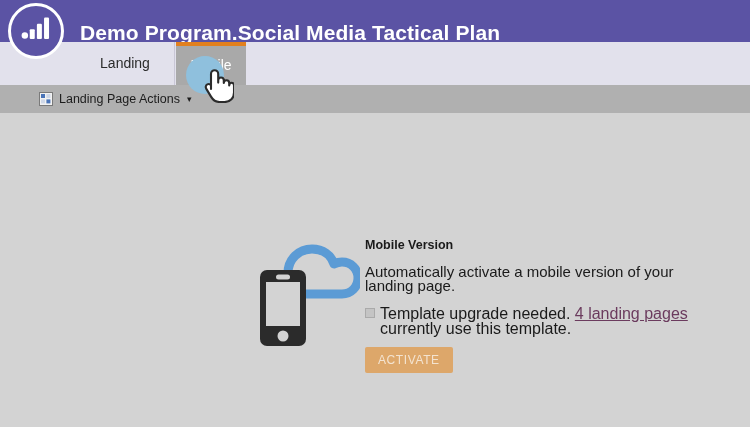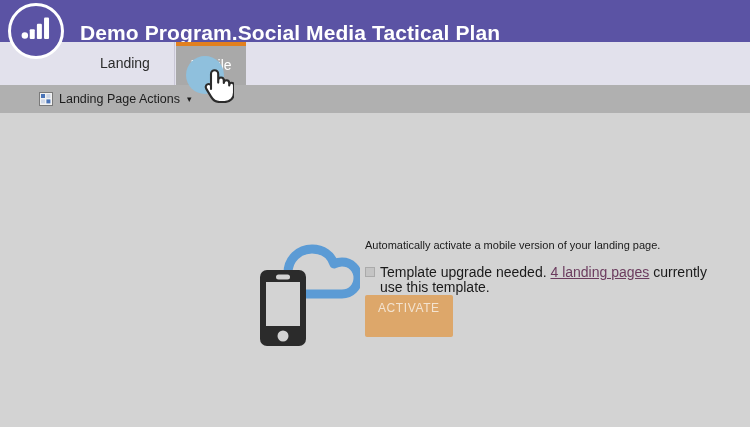--- a/index.html
+++ b/index.html
@@ -164,31 +164,32 @@
     width: 345px;
   }
   .copy-title {
     font-size: 12.5px;
     font-weight: bold;
     color: #1a1a1a;
     margin: 0 0 13px 0;
     line-height: 14px;
   }
   .copy-sub {
-    font-size: 11px;
+    font-size: 15px;
     color: #1a1a1a;
     margin: 0 0 13px 0;
     line-height: 14px;
   }
   .note-row {
     position: relative;
     padding-left: 15px;
-    font-size: 14px;
+    font-size: 16px;
     color: #1a1a1a;
     line-height: 15px;
+    margin-bottom: 11px;
   }
   .note-check {
     position: absolute;
     left: 0;
     top: 2px;
     width: 10px;
     height: 10px;
     background: #c4c4c4;
     border: 1px solid #aaaaaa;
     box-sizing: border-box;
@@ -203,21 +204,21 @@
     display: block;
     padding-left: 5px;
   }
 
   .activate-btn {
     display: inline-block;
     background: #dda76a;
     color: #f3e3d0;
     font-size: 12px;
     letter-spacing: 0.6px;
-    padding: 6px 13px 22px 13px;
+    padding: 6px 13px 6px 13px;
     border: none;
     border-radius: 2px;
     cursor: default;
     font-family: "Liberation Sans", sans-serif;
   }
 
   
   .cursor-wrap {
     position: absolute;
     left: 186px;
@@ -288,20 +289,21 @@
 
         <path d="M36 35 C36 21 47 11 60 11 C71 11 79 17 82 26 C84 25 87 24 90 24 C99 24 106 31 106 40 C106 49 99 56 90 56 L40 56" fill="none" stroke="#5b9bd5" stroke-width="9" stroke-linecap="round" stroke-linejoin="round"></path>
 
         <rect x="8" y="32" width="46" height="76" rx="7" fill="#2b2b2b"></rect>
         <rect x="14" y="44" width="34" height="44" fill="#d3d3d3"></rect>
         <rect x="24" y="36.5" width="14" height="5" rx="2.5" fill="#d3d3d3"></rect>
         <circle cx="31" cy="98" r="5.5" fill="#d3d3d3"></circle>
       </svg>
 
       <div class="copy">
+        <div class="copy-title">Mobile Version</div>
         <div class="copy-sub">Automatically activate a mobile version of your landing page.</div>
 
         <div class="note-row">
           <span class="note-check"></span>
           <span>Template upgrade needed. </span><a class="note-link">4 landing pages</a><span> currently use this template.</span>
         </div>
 
         <button class="activate-btn">ACTIVATE</button>
       </div>
     </div>

